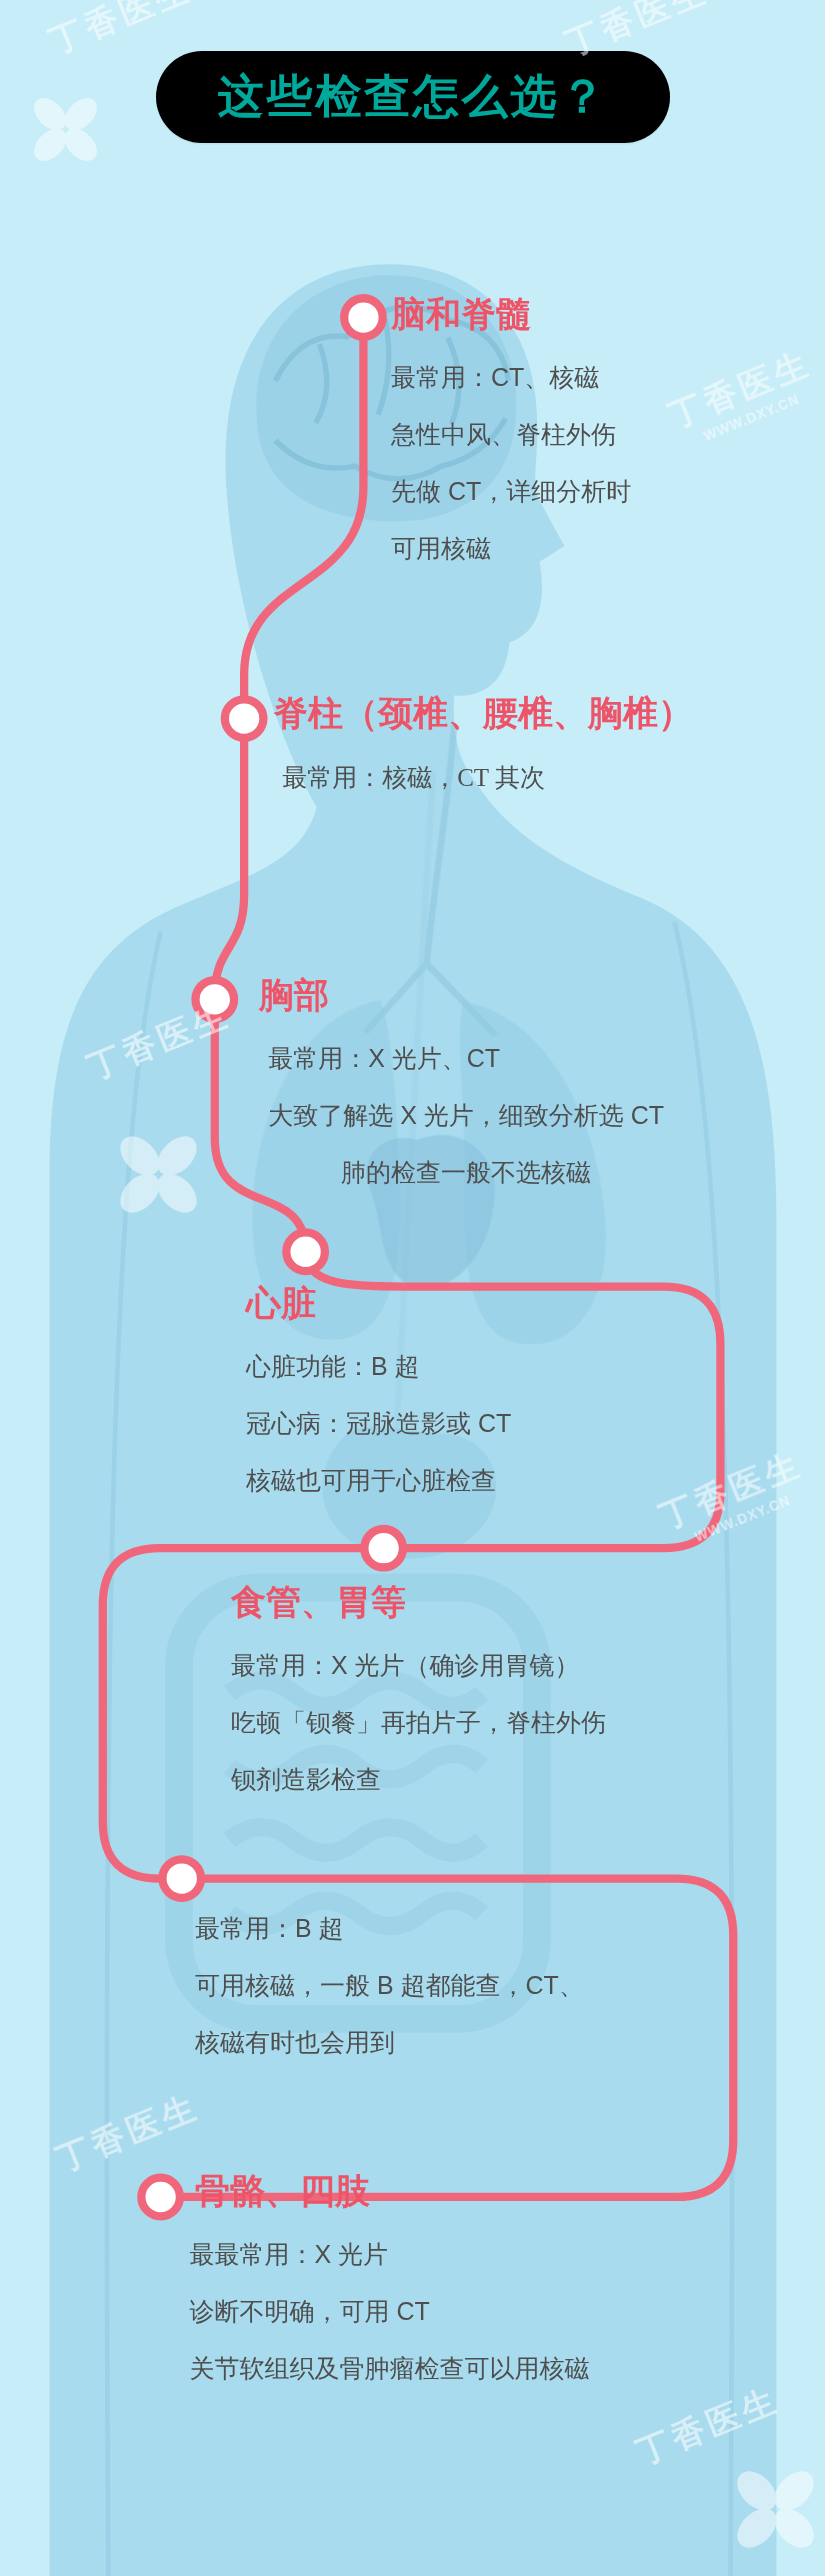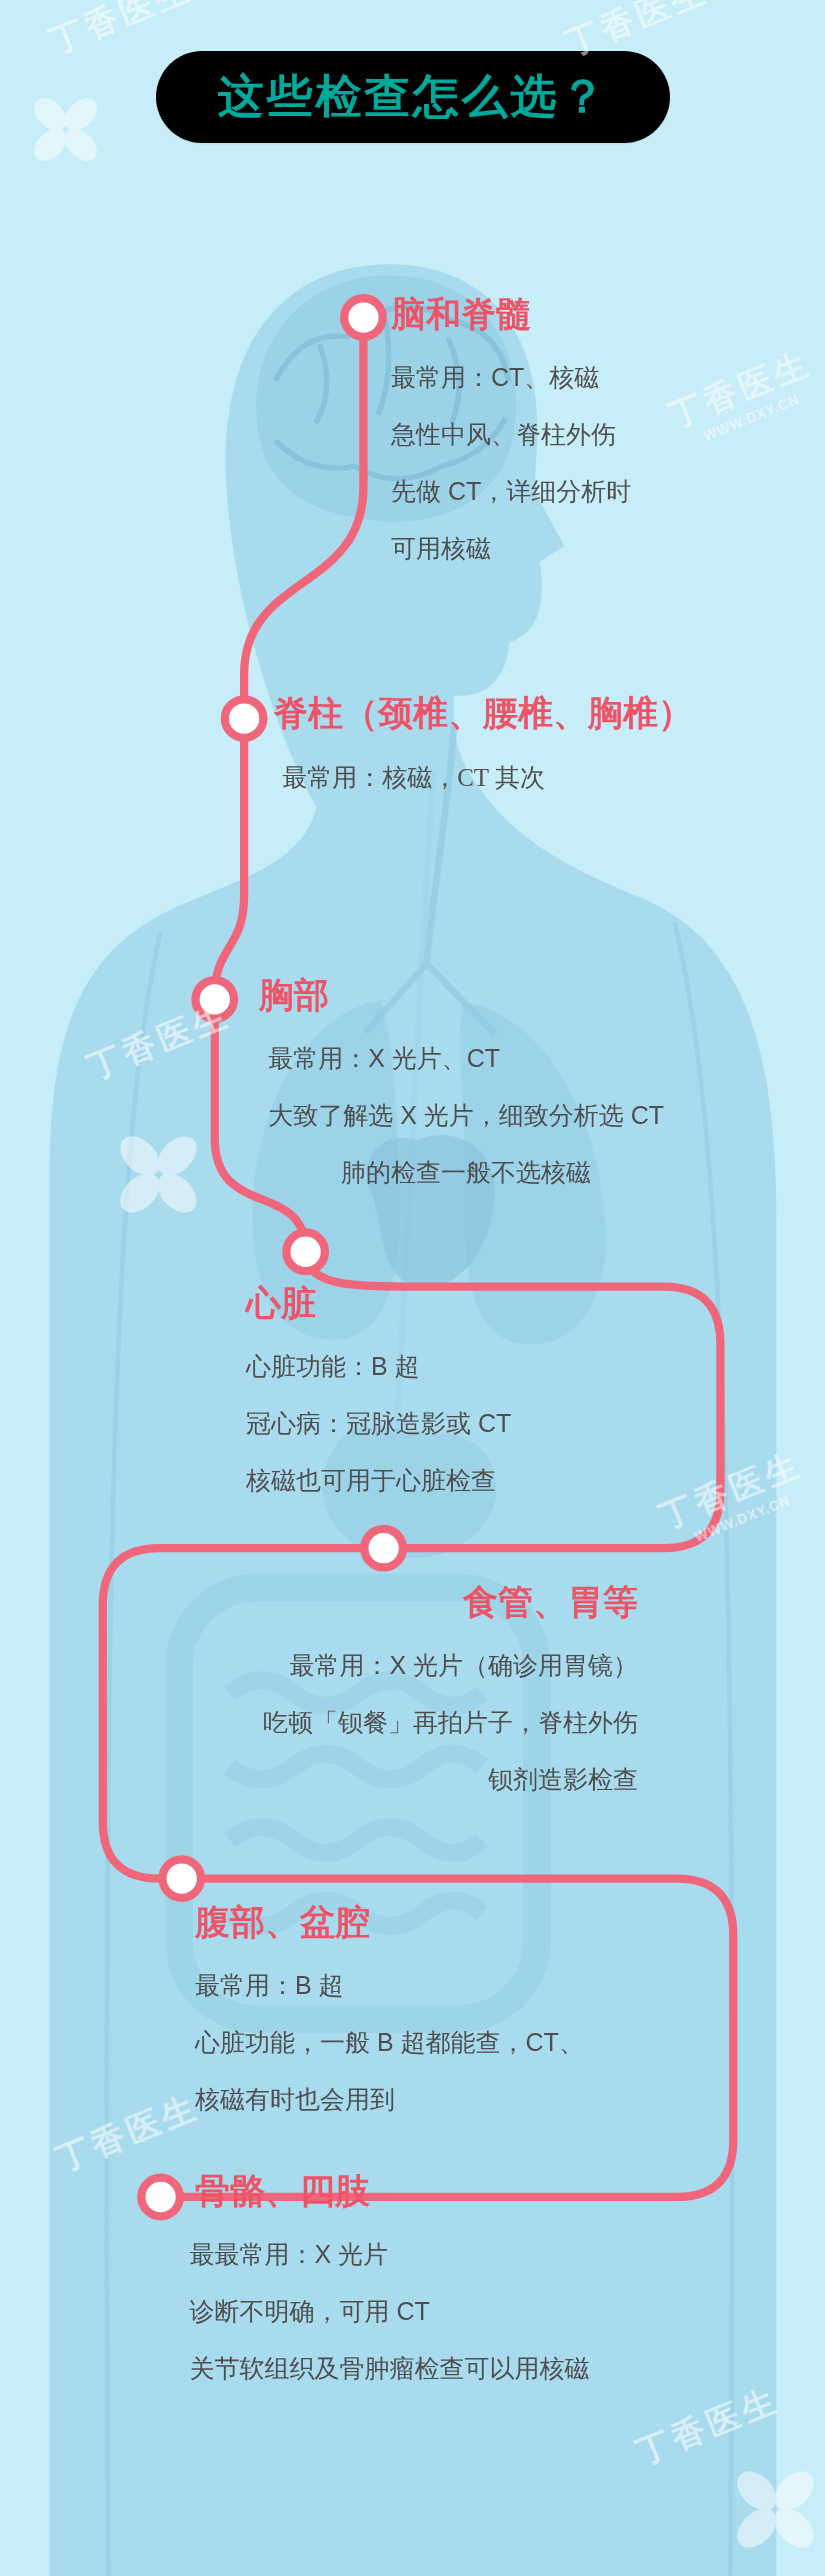--- a/index.html
+++ b/index.html
@@ -167,31 +167,30 @@
     <div class="section-line" style="margin-left:9.2px;text-align:center;">肺的检查一般不选核磁</div>
   </div>
 
   <div class="section" style="left:246px; top:1281px;">
     <div class="section-title">心脏</div>
     <div class="section-line">心脏功能：B 超</div>
     <div class="section-line">冠心病：冠脉造影或 CT</div>
     <div class="section-line">核磁也可用于心脏检查</div>
   </div>
 
-  <div class="section" style="left:263px; top:1580px;text-align:right;">
+  <div class="section" style="left:231px; top:1580px;">
     <div class="section-title">食管、胃等</div>
     <div class="section-line">最常用：X 光片（确诊用胃镜）</div>
     <div class="section-line">吃顿「钡餐」再拍片子，脊柱外伤</div>
     <div class="section-line">钡剂造影检查</div>
   </div>
 
   <div class="section" style="left:195px; top:1900px;">
-    <div class="section-title">腹部、盆腔</div>
     <div class="section-line">最常用：B 超</div>
-    <div class="section-line">心脏功能，一般 B 超都能查，CT、</div>
+    <div class="section-line">可用核磁，一般 B 超都能查，CT、</div>
     <div class="section-line">核磁有时也会用到</div>
   </div>
 
   <div class="section" style="left:195px; top:2169px;">
     <div class="section-title">骨骼、四肢</div>
     <div class="section-line" style="margin-left:-5.5px;">最最常用：X 光片</div>
     <div class="section-line" style="margin-left:-5.5px;">诊断不明确，可用 CT</div>
     <div class="section-line" style="margin-left:-5.5px;">关节软组织及骨肿瘤检查可以用核磁</div>
   </div>
 

